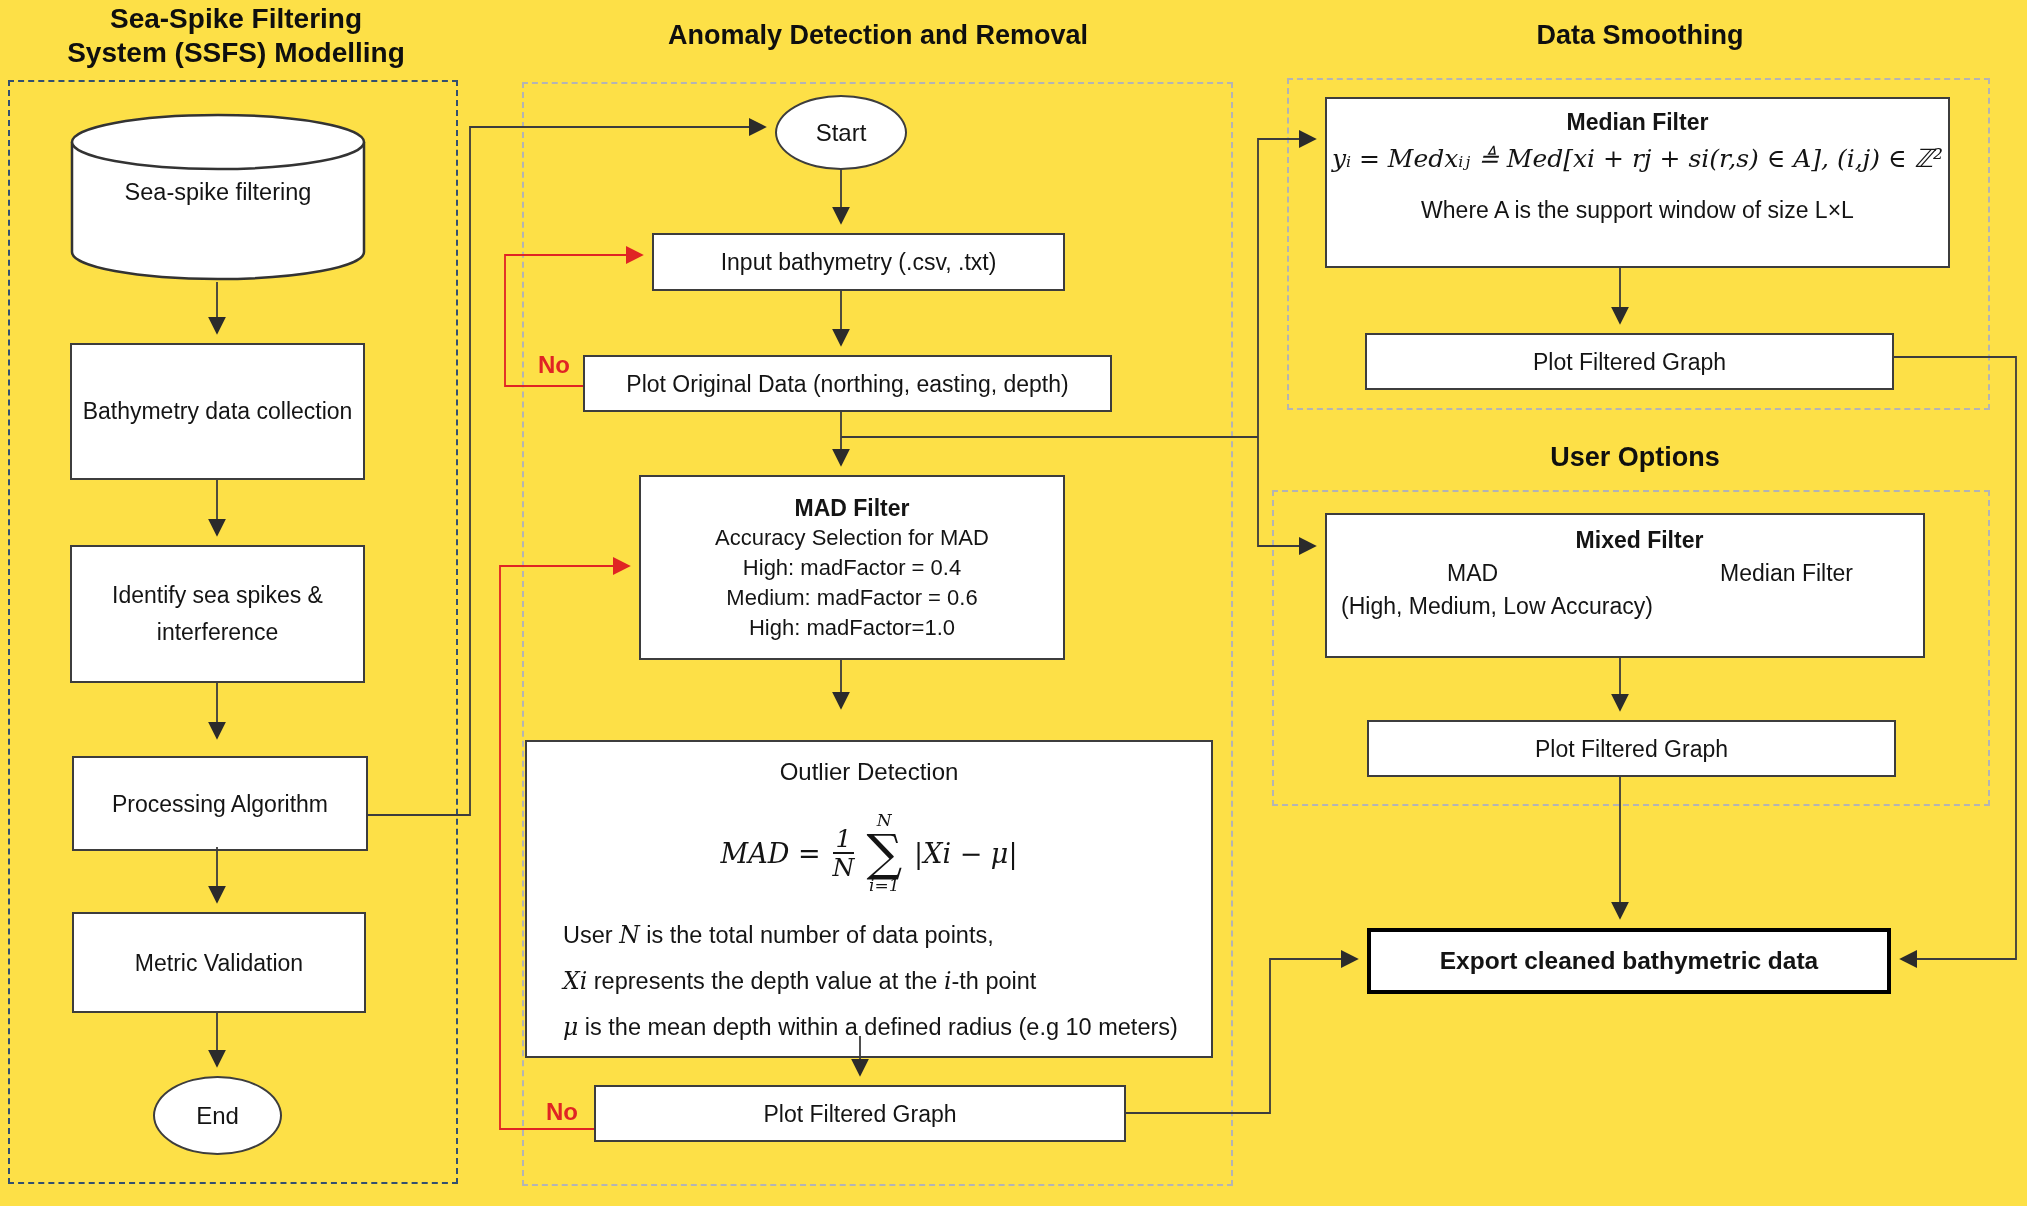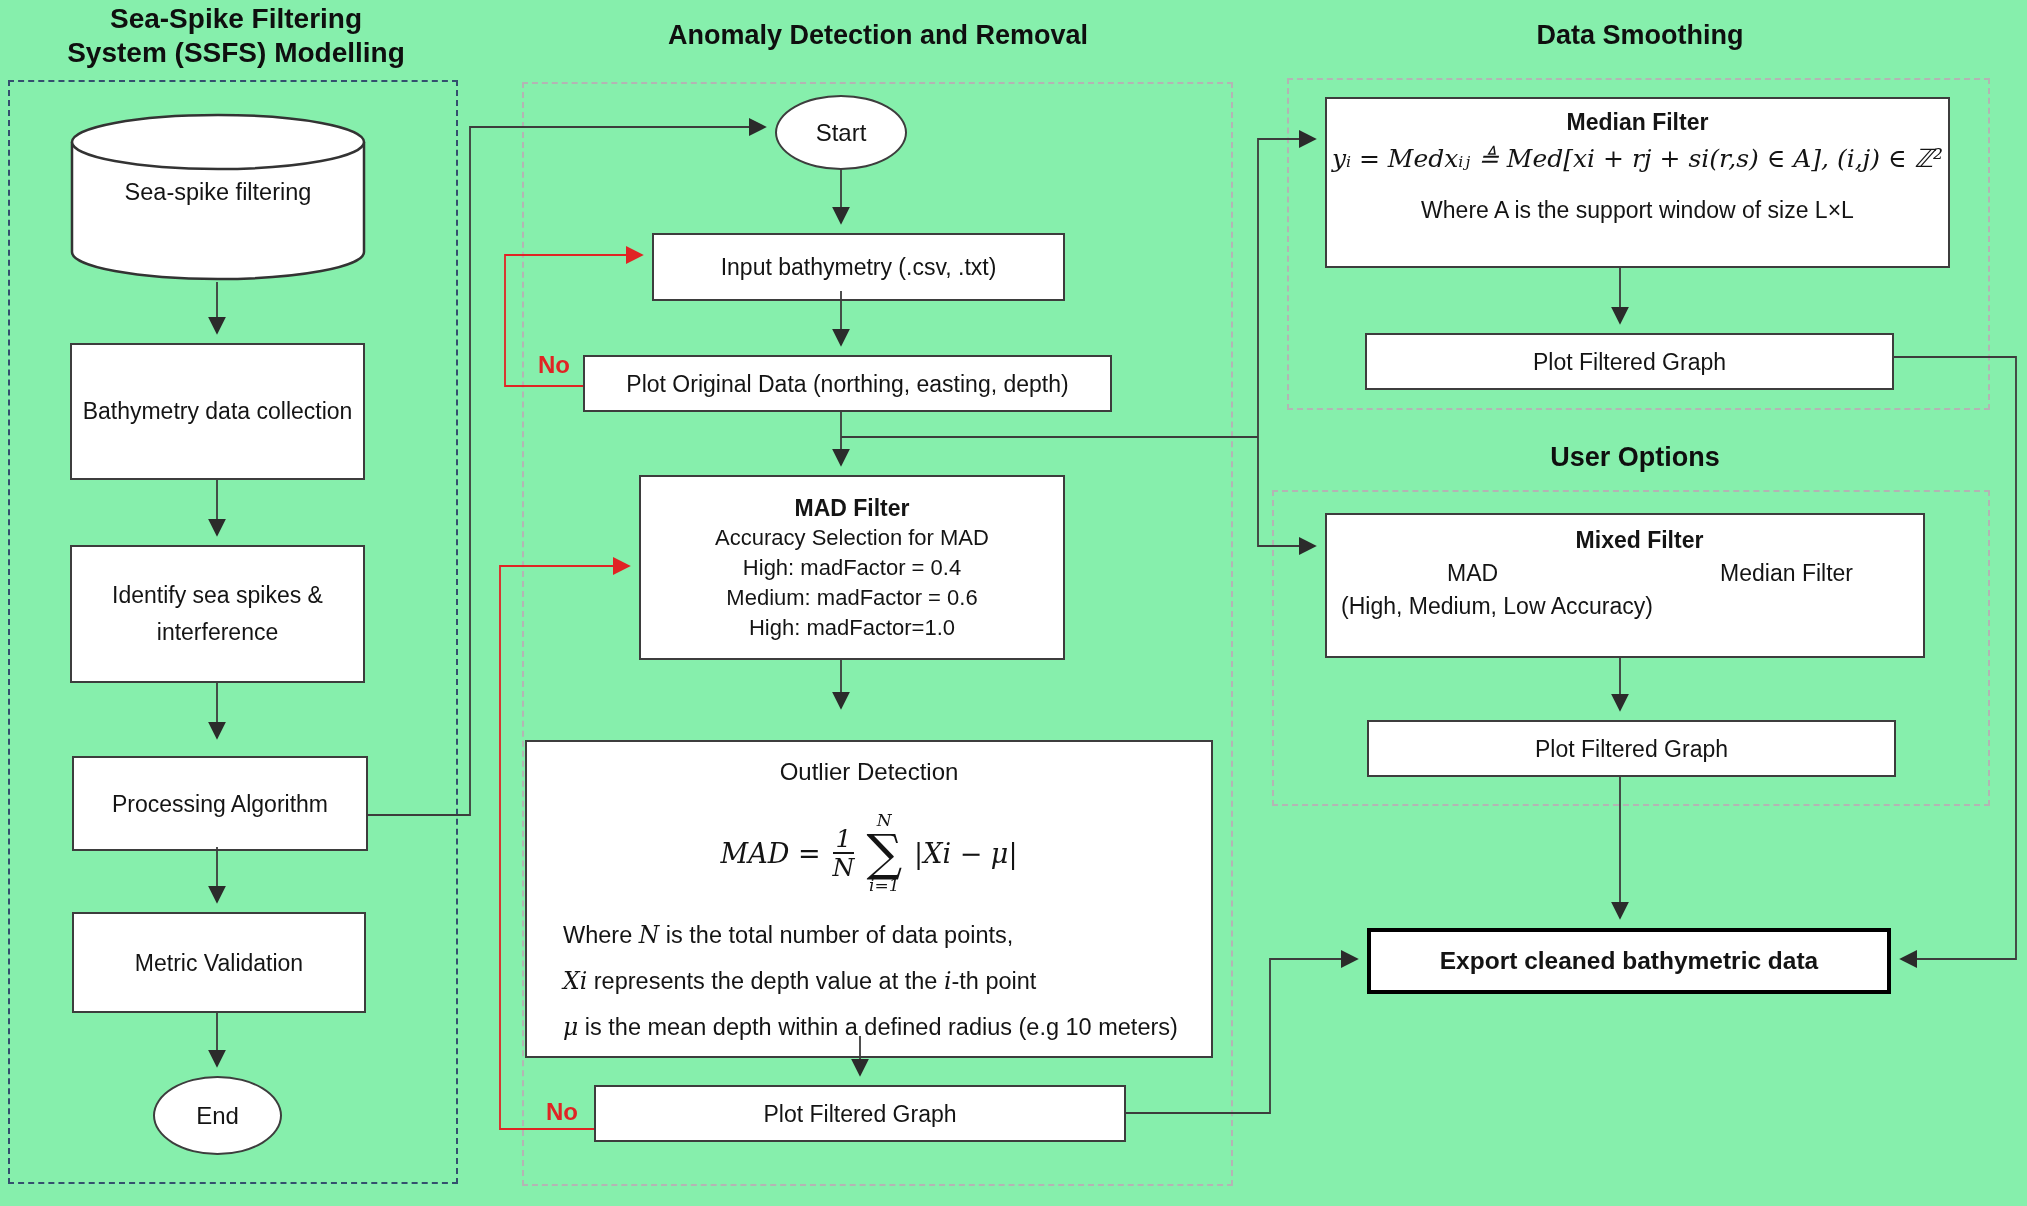--- a/index.html
+++ b/index.html
@@ -1,16 +1,16 @@
 <!DOCTYPE html>
 <html><head>
 <meta charset="utf-8">
 <style>
   html,body{margin:0;padding:0;background:#fff;}
-  .canvas{position:relative;width:2027px;height:1206px;background:#86efac;
+  .canvas{position:relative;width:2027px;height:1206px;background:#fde047;
           font-family:"Liberation Sans",sans-serif;color:#141414;overflow:hidden;}
   .abs{position:absolute;box-sizing:border-box;}
   .sec-title{font-weight:bold;font-size:27px;text-align:center;line-height:34px;color:#0f0f0f;}
   .dashed-navy{border:2px dashed #33506e;}
   .dashed-gray{border:2px dashed #b4b4b4;}
   .node{background:#fff;border:2px solid #3d3d3d;display:flex;align-items:center;
         justify-content:center;text-align:center;font-size:23px;line-height:36px;padding:4px;}
   .ellipse{border-radius:50%;font-size:24px;}
   .thin{border-width:1.5px;}
   .svg-overlay{position:absolute;left:0;top:0;pointer-events:none;}
@@ -76,21 +76,21 @@
   </div>
 
   <div class="abs sec-title" style="left:520px;top:18px;width:716px;">Anomaly Detection and Removal</div>
 
   <div class="abs dashed-gray" style="left:522px;top:82px;width:711px;height:1104px;"></div>
 
   <div class="abs node ellipse" style="left:775px;top:95px;width:132px;height:75px;">
     <span>Start</span>
   </div>
 
-  <div class="abs node" style="left:652px;top:233px;width:413px;height:68px;">
+  <div class="abs node" style="left:652px;top:233px;width:413px;height:58px;">
     <span>Input bathymetry (.csv, .txt)</span>
   </div>
 
   <div class="abs node" style="left:583px;top:355px;width:529px;height:57px;">
     <span>Plot Original Data (northing, easting, depth)</span>
   </div>
 
   <div class="abs no-label" style="left:526px;top:351px;width:56px;">No</div>
 
   <div class="abs node mad-lines" style="left:639px;top:475px;width:426px;height:185px;flex-direction:column;">
@@ -111,21 +111,21 @@
         <span>N</span>
       </span>
       <span class="sigma-stack">
         <span class="sigma-lim">N</span>
         <span class="sigma-glyph">∑</span>
         <span class="sigma-lim">i=1</span>
       </span>
       <span>|Xi −  μ|</span>
     </div>
     <div class="notes">
-      <div><span>Where </span><span class="math">N</span><span> is the total number of data points,</span></div>
+      <div><span>User </span><span class="math">N</span><span> is the total number of data points,</span></div>
       <div><span class="math">Xi</span><span> represents the depth value at the </span><span class="math">i</span><span>-th point</span></div>
       <div><span class="math">μ</span><span> is the mean depth within a defined radius (e.g 10 meters)</span></div>
     </div>
   </div>
 
   <div class="abs node" style="left:594px;top:1085px;width:532px;height:57px;">
     <span>Plot Filtered Graph</span>
   </div>
 
   <div class="abs no-label" style="left:534px;top:1098px;width:56px;">No</div>

